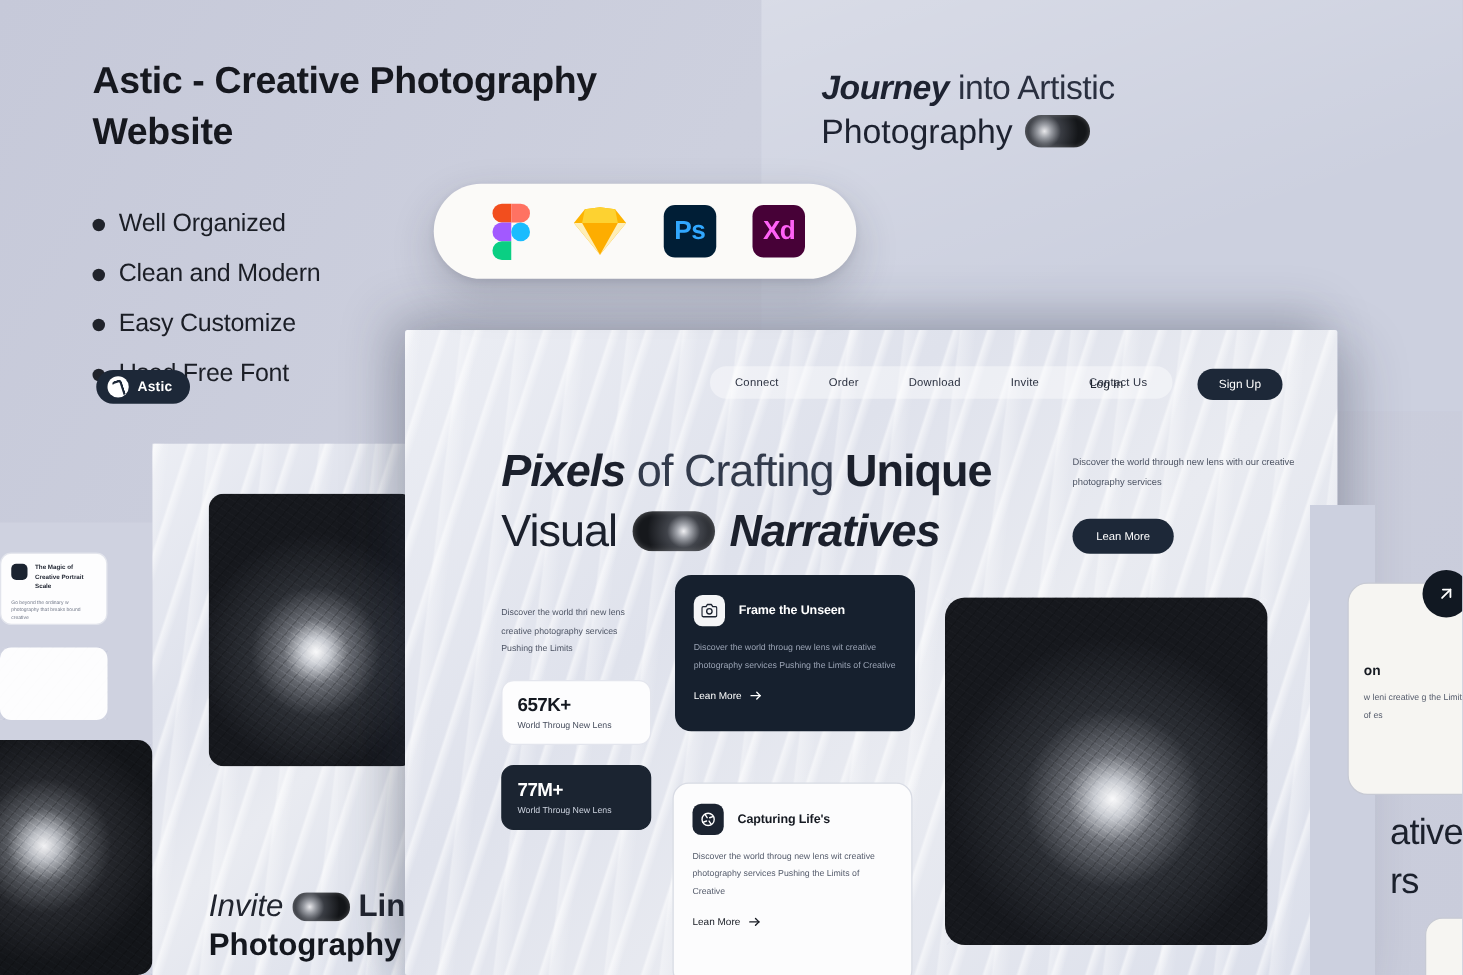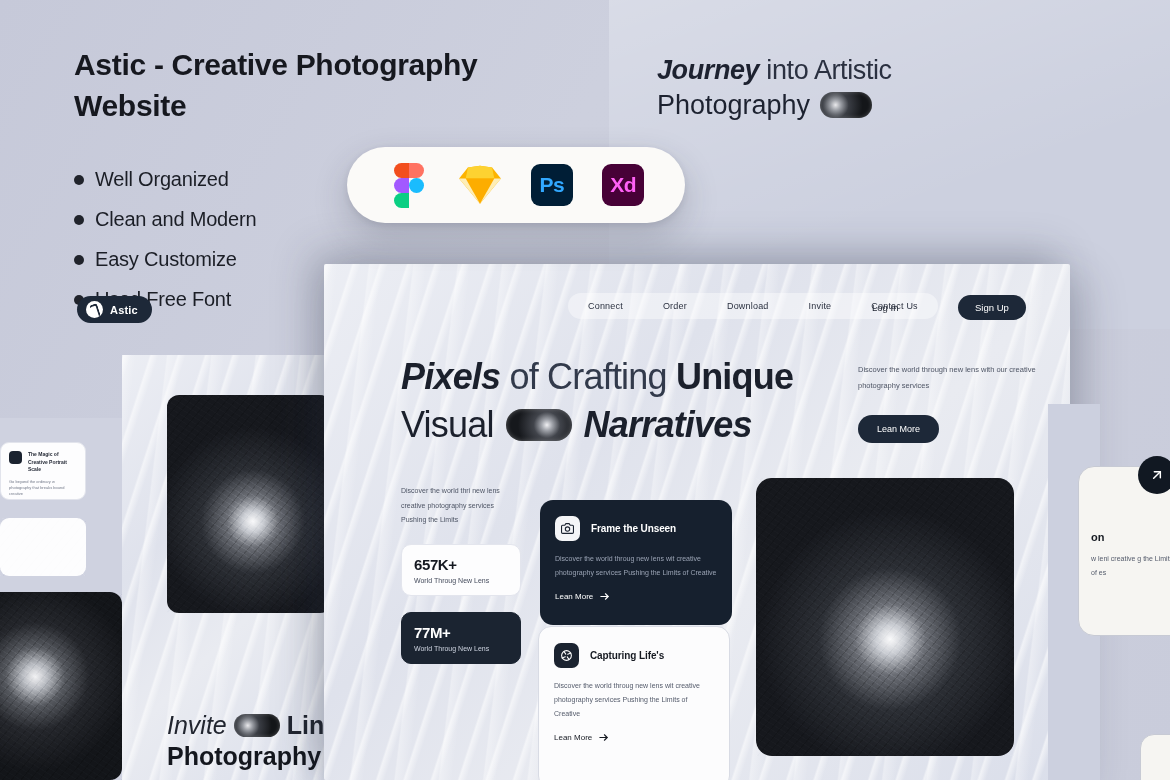--- a/index.html
+++ b/index.html
@@ -156,21 +156,21 @@
   .col-left .blurb { font-size:7px; line-height:2.1; color:#4e5565; }
   .statcard { margin-top:16px; border-radius:10px; padding:11px 12px; }
   .statcard.light { background:#fdfdfe; border:1px solid #e3e5ed; }
   .statcard.dark { background:#1b2431; border:1px solid #1b2431; }
   .statcard .n { font-size:15px; font-weight:700; letter-spacing:-0.4px; }
   .statcard .c { font-size:7px; margin-top:4px; }
   .statcard.light .n { color:#141820; } .statcard.light .c { color:#454c5c; }
   .statcard.dark .n { color:#fff; } .statcard.dark .c { color:#cdd3df; }
 
   .fcard { position:absolute; width:192px; border-radius:13px; padding:16px 15px; }
-  .fcard.dark { left:540px; top:500px; height:125px; background:#16202e; }
+  .fcard.dark { left:540px; top:460px; height:125px; background:#16202e; }
   .fcard.light { left:538px; top:626px; height:163px; background:#fcfcfd; border:1px solid #d8dbe4; }
   .fc-head { display:flex; align-items:center; gap:11px; }
   .fc-ico { width:25px; height:25px; border-radius:7px; background:#1b2330;
      display:flex; align-items:center; justify-content:center; flex:none; }
   .fcard.dark .fc-ico { background:#f4f5f7; }
   .fc-title { font-size:10px; font-weight:600; letter-spacing:-0.1px; }
   .fcard.dark .fc-title { color:#fff; } .fcard.light .fc-title { color:#161a22; }
   .fc-body { font-size:7px; line-height:2.0; margin-top:11px; }
   .fcard.dark .fc-body { color:#9aa3b4; } .fcard.light .fc-body { color:#545b6b; }
   .fc-link { font-size:8px; margin-top:11px; display:flex; align-items:center; gap:6px; cursor:pointer; }
@@ -377,20 +377,24 @@
     <div class="rstrip"></div>
     <div class="rcard">
       <div class="t">on</div>
       <div class="d">w leni creative g the Limits of es</div>
     </div>
     <div class="arrow-btn">
       <svg width="16" height="16" viewBox="0 0 24 24" fill="none" stroke="#fff" stroke-width="2.2" stroke-linecap="round" stroke-linejoin="round">
         <line x1="7" y1="17" x2="17" y2="7"></line>
           <polyline points="8 7 17 7 17 16"></polyline>
       </svg>
+    </div>
+    <div class="rfoot">
+      <div class="a">ative</div>
+      <div class="b">rs</div>
     </div>
     <div class="rbottom"></div>
   </div>
 
   <div class="tool-pill">
     <span class="tool-ic">
       <span class="figma">
           <i class="f1"></i>
           <i class="f2"></i>
           <i class="f3"></i>

